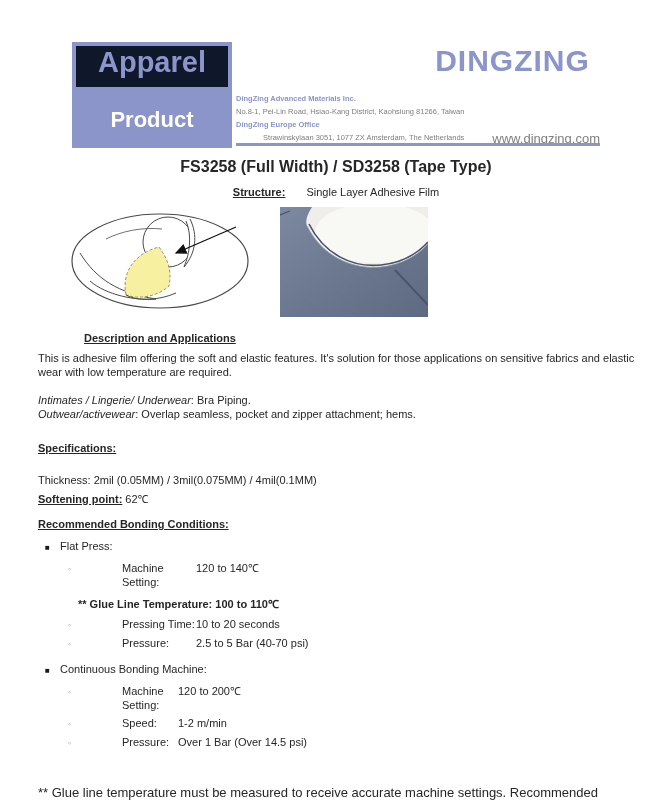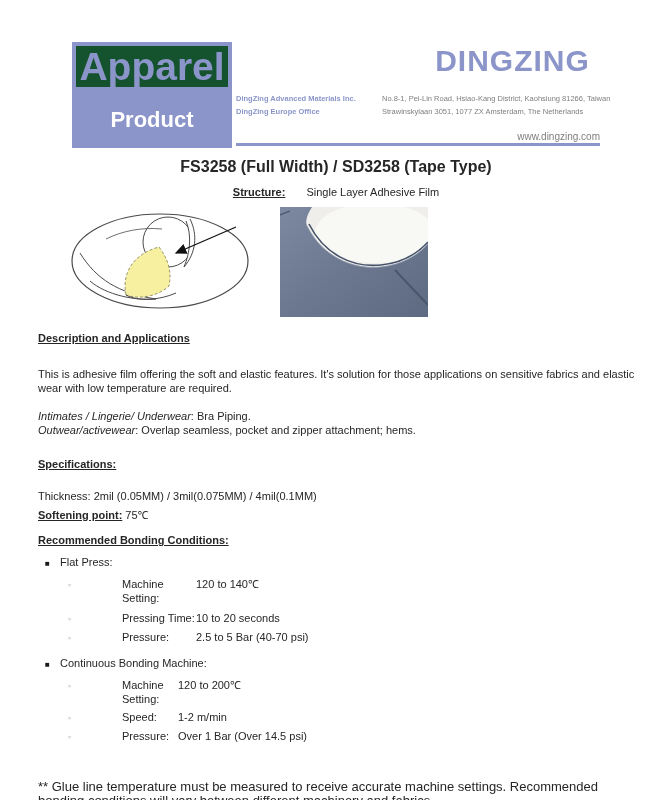--- a/index.html
+++ b/index.html
@@ -9,51 +9,51 @@
   }
   *{box-sizing:border-box;}
   html,body{margin:0;padding:0;background:#fff;}
   .page{
     position:relative;width:668px;height:800px;background:#fff;
     font-family:"Liberation Sans",sans-serif;color:var(--ink);overflow:hidden;
   }
   
   .apparel-box{
     position:absolute;left:72px;top:42px;width:160px;height:49px;
-    border:4px solid var(--purple);background:#14532d;
-    display:flex;align-items:center;justify-content:center;
-    font-weight:bold;font-size:39px;color:var(--purple);
+    border:4px solid var(--purple);background:#0f172a;
+    display:flex;justify-content:center;
+    font-weight:bold;font-size:29px;color:var(--purple);
   }
   .pds-box{
     position:absolute;left:72px;top:91px;width:160px;height:57px;
     background:var(--purple);color:#fff;font-weight:bold;font-size:22px;line-height:24px;
     display:flex;flex-direction:row;align-items:center;justify-content:center;
   }
   .logo{
     position:absolute;left:415px;top:44px;width:195px;text-align:center;
     font-size:30px;font-weight:bold;color:var(--purple);letter-spacing:1px;
   }
   .offices{position:absolute;left:236px;top:92px;font-size:7.5px;line-height:13px;}
-  .office-row{display:flex;}
+  .office-row{display:flex;flex-direction:column;}
   .office-name{width:146px;color:var(--purple);font-weight:bold;}
-  .office-addr{color:var(--textgray);}
+  .office-addr{color:var(--textgray);text-align:right;}
   .website{position:absolute;top:131px;left:236px;width:364px;text-align:right;
-    font-size:10px;color:var(--textgray);}
+    font-size:13px;color:var(--textgray);}
   .header-rule{position:absolute;left:236px;top:143px;width:364px;height:3px;background:var(--purple);}
   
   .content{position:absolute;top:160px;left:38px;width:596px;font-size:11px;line-height:14px;}
   .title{text-align:center;font-size:16px;font-weight:bold;margin:0 0 0 0;}
   .u-bold{font-weight:bold;text-decoration:underline;}
   .structure-row{margin-top:11px;text-align:center;}
   .structure-row .val{margin-left:18px;}
   .images-row{position:relative;margin-top:8px;height:112px;}
   .drawing-svg{position:absolute;left:28px;top:2px;}
   .photo-svg{position:absolute;left:242px;top:0;}
-  .desc-heading{margin-top:12px;font-weight:bold;text-decoration:underline;}
-  .desc-body{margin-top:22px;width:600px;}
+  .desc-heading{margin-top:12px;font-weight:bold;text-decoration:underline;margin-left:46px;}
+  .desc-body{margin-top:6px;width:600px;}
   .app-block{margin-top:14px;}
   .app-line .cat{font-style:italic;}
   .spec-heading{margin-top:20px;}
   .spec-row-1{margin-top:18px;}
   .spec-row-2{margin-top:9px;}
   .spec-row-3{margin-top:5px;}
   .bond-heading{margin-top:11px;}
   .bullet-row{display:flex;margin-top:8px;align-items:baseline;}
   .sq-bullet{width:22px;padding-left:7px;font-size:8px;color:#1a1a1a;}
   .sub-row{display:flex;padding-left:30px;margin-top:4px;align-items:baseline;}
@@ -147,34 +147,35 @@
         <span class="cat">Outwear/activewear</span><span>: Overlap seamless, pocket and zipper attachment; hems.</span>
       </div>
     </div>
 
     <div class="spec-heading u-bold">Specifications:</div>
 
     <div class="spec-row-1">
       <span>Thickness:</span><span> 2mil (0.05MM) / 3mil(0.075MM) / 4mil(0.1MM)</span>
     </div>
     <div class="spec-row-3">
-      <span class="u-bold">Softening point:</span><span> 75℃</span>
+      <span class="u-bold">Softening point:</span><span> 62℃</span>
     </div>
 
     <div class="bond-heading u-bold">Recommended Bonding Conditions:</div>
 
     <div class="bullet-row">
       <span class="sq-bullet">■</span>
       <span>Flat Press:</span>
     </div>
     <div class="sub-row gap-sm">
       <span class="sub-bullet">◦</span>
       <span class="sub-label">Machine Setting:</span>
       <span>120 to 140℃</span>
     </div>
+    <div class="glue-line">** Glue Line Temperature: 100 to 110℃</div>
     <div class="sub-row gap-sm">
       <span class="sub-bullet">◦</span>
       <span class="sub-label">Pressing Time:</span>
       <span>10 to 20 seconds</span>
     </div>
     <div class="sub-row">
       <span class="sub-bullet">◦</span>
       <span class="sub-label">Pressure:</span>
       <span>2.5 to 5 Bar (40-70 psi)</span>
     </div>

